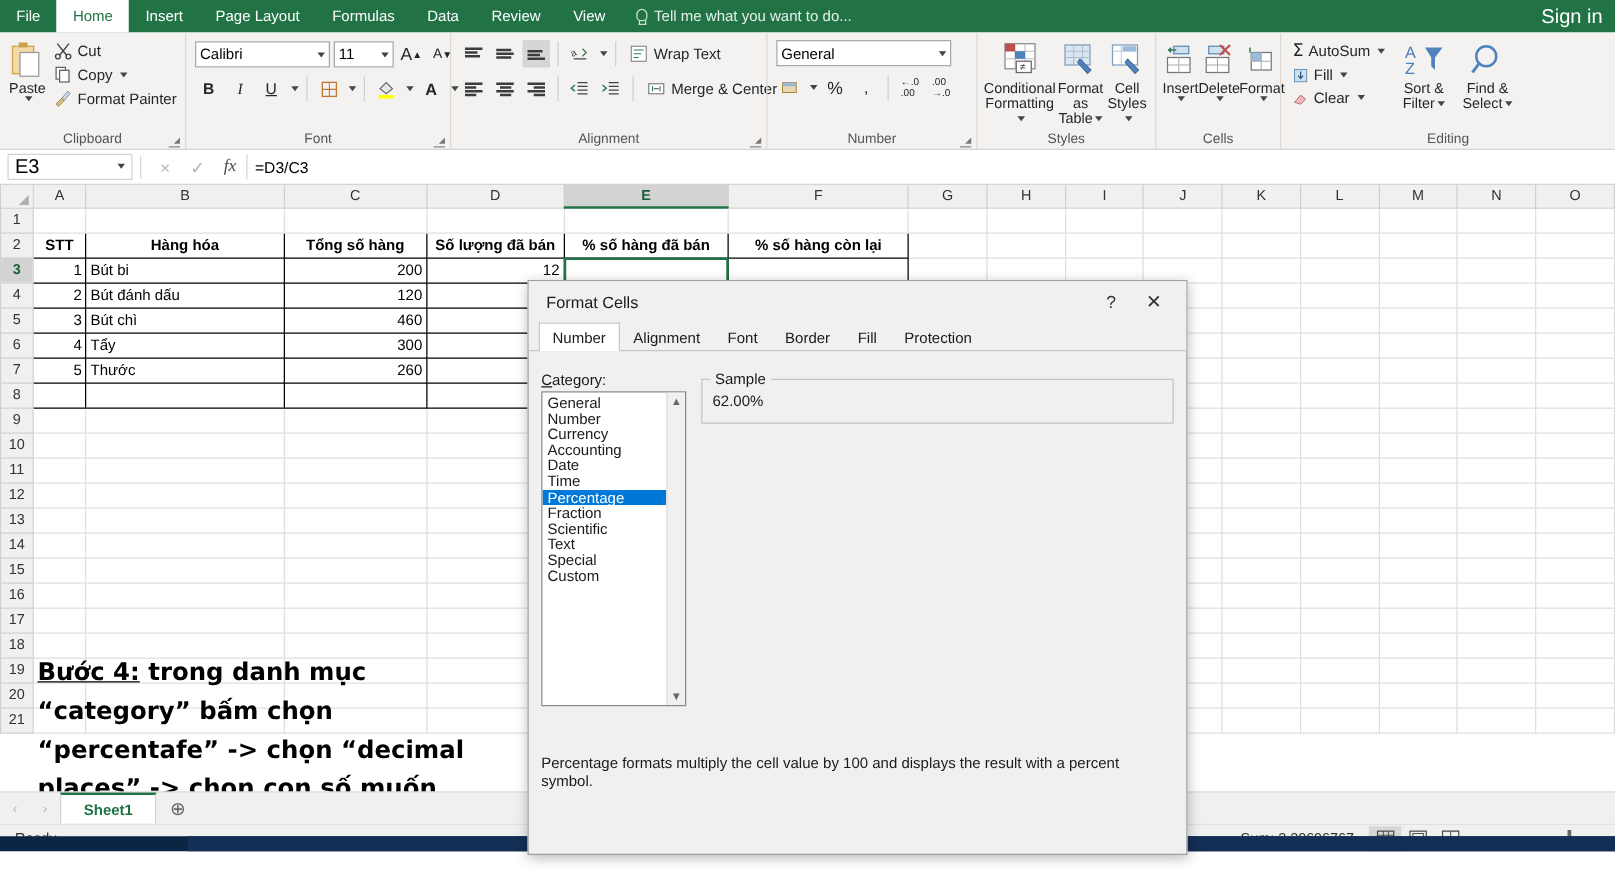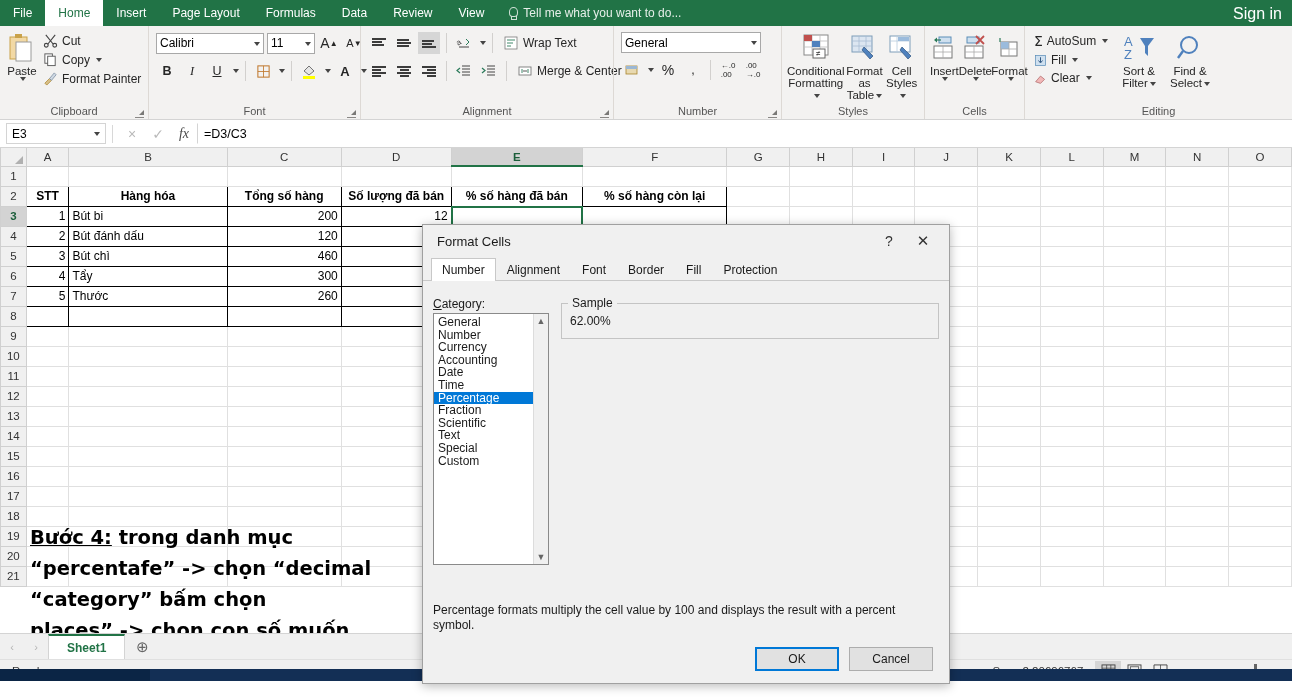--- a/index.html
+++ b/index.html
@@ -74,21 +74,21 @@
   .align-ic i { position:absolute; left:1px; height:1.6px; background:#3c3c3c; display:block; }
 
   
   .numfmt { width:140px; }
   .pctbtn{ font-size:14px; }
 
   
   .fbar { height: 28px; background:#fff; display:flex; align-items:center;
           border-bottom:1px solid #d4d4d4; padding: 0 2px; }
   .namebox { width:100px; height:21px; border:1px solid #d4d4d4; background:#fff;
-             display:flex;align-items:center; font-size:12px; padding:0 5px; margin-left:4px;}
+             display:flex;align-items:center; font-size:16px; padding:0 5px; margin-left:4px;}
   .namebox .dd{ margin-left:auto; }
   .fbar-sep{ width:1px;height:18px;background:#d8d8d8;margin:0 6px;}
   .fbtn { width:26px; text-align:center; font-size:14px; color:#b9b9b9; }
   .fbtn.fx { color:#4a4a4a; font-style:italic; font-family:"Liberation Serif",serif; font-size:14px;}
   .fx-input { flex:1; height:21px; border:1px solid transparent; border-left:1px solid #d4d4d4;
               font-size:12.5px; padding:3px 6px; background:#fff; color:#000;}
 
   
   .gridwrap { position:relative; height:485px; overflow:hidden; background:#fff; }
   table.grid { border-collapse: collapse; table-layout: fixed; }
@@ -987,22 +987,22 @@
             <td class="cell" style="width:64px"></td>
             <td class="cell" style="width:64px"></td>
             <td class="cell" style="width:64px"></td>
             <td class="cell" style="width:64px"></td>
           </tr>
         </tbody>
       </table>
 
     <div class="note">
       <div><u>Bước 4:</u><span> trong danh mục</span></div>
+      <div>“category” bấm chọn</div>
       <div>“percentafe” -&gt; chọn “decimal</div>
-      <div>“category” bấm chọn</div>
       <div>places” -&gt; chọn con số muốn</div>
 
     </div>
   </div>
 
   <div class="sheetbar">
     <div class="navarrow">‹</div>
     <div class="navarrow">›</div>
     <div class="sheettab">Sheet1</div>
     <div class="addsheet">⊕</div>
@@ -1083,19 +1083,15 @@
       <div class="rightpane">
         <div class="fieldset">
           <span class="fs-legend">Sample</span>
           <span class="sample-val">62.00%</span>
         </div>
       </div>
 
       <div class="desc">Percentage formats multiply the cell value by 100 and displays the result with a percent symbol.</div>
     </div>
 
-    <div class="dlg-buttons">
-      <div class="dbtn primary">OK</div>
-      <div class="dbtn">Cancel</div>
-    </div>
   </div>
 
 </div>
 
 </body></html>

